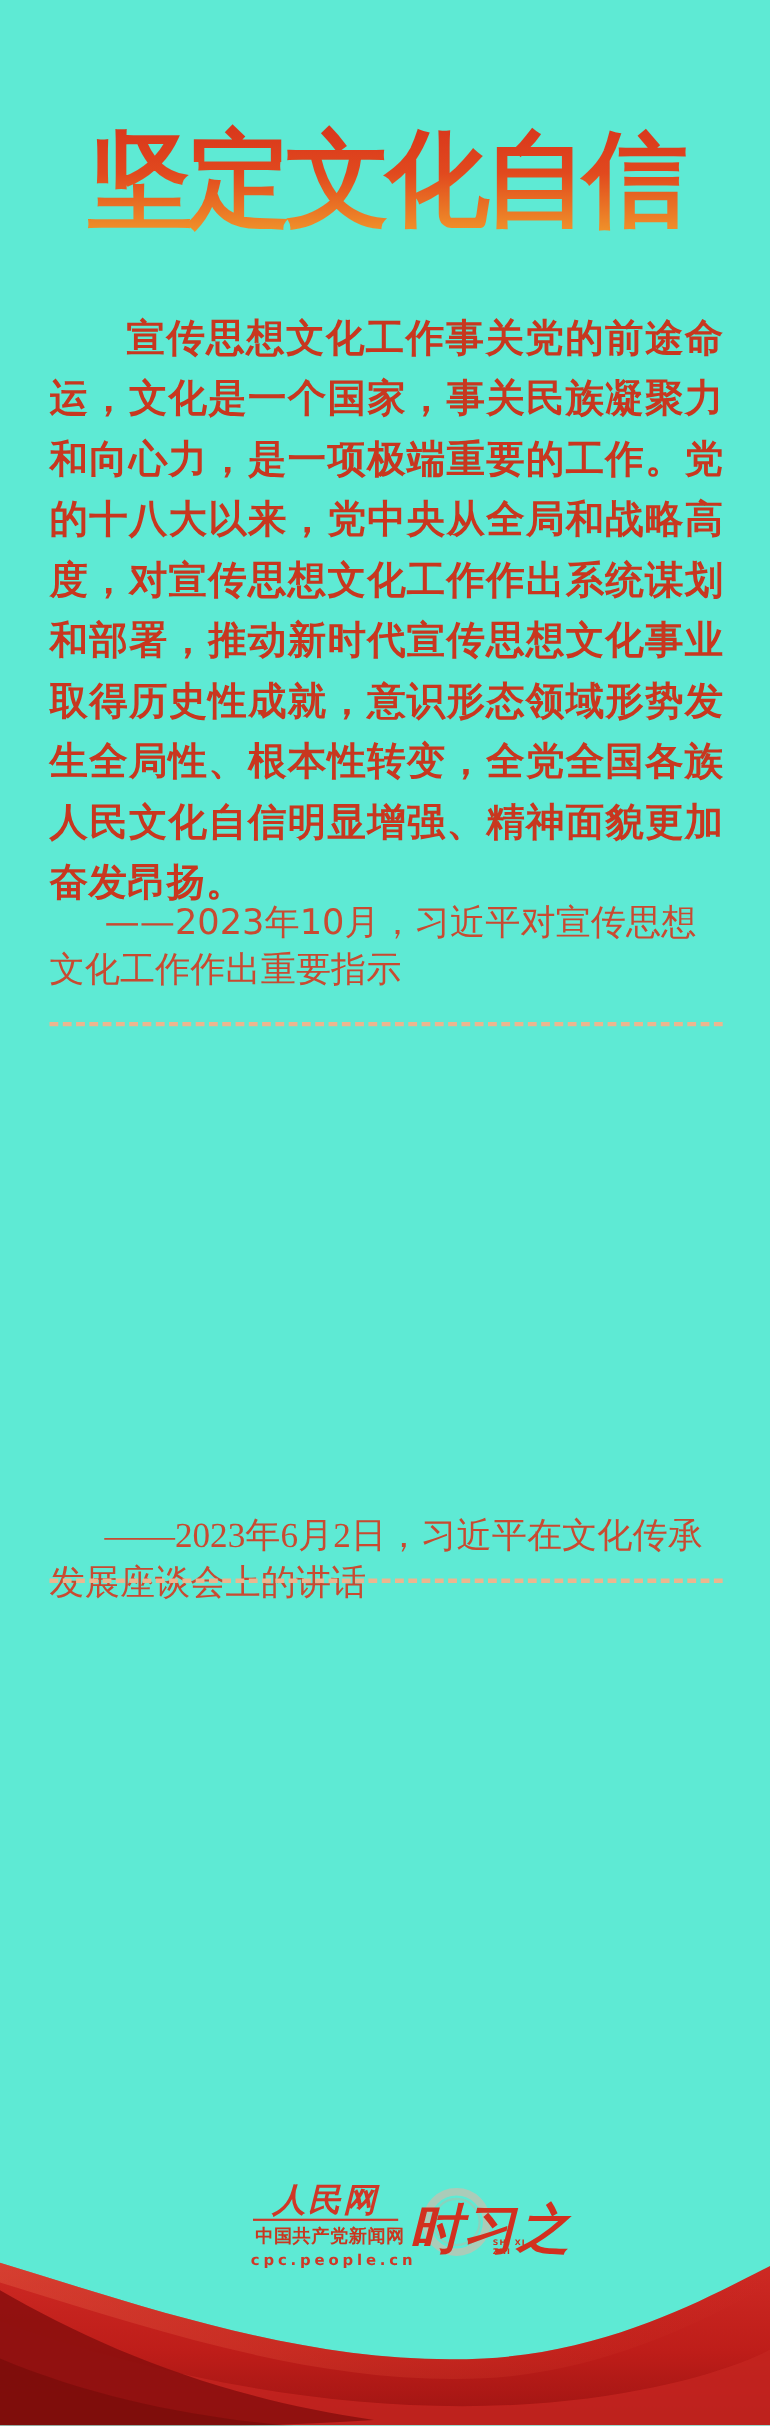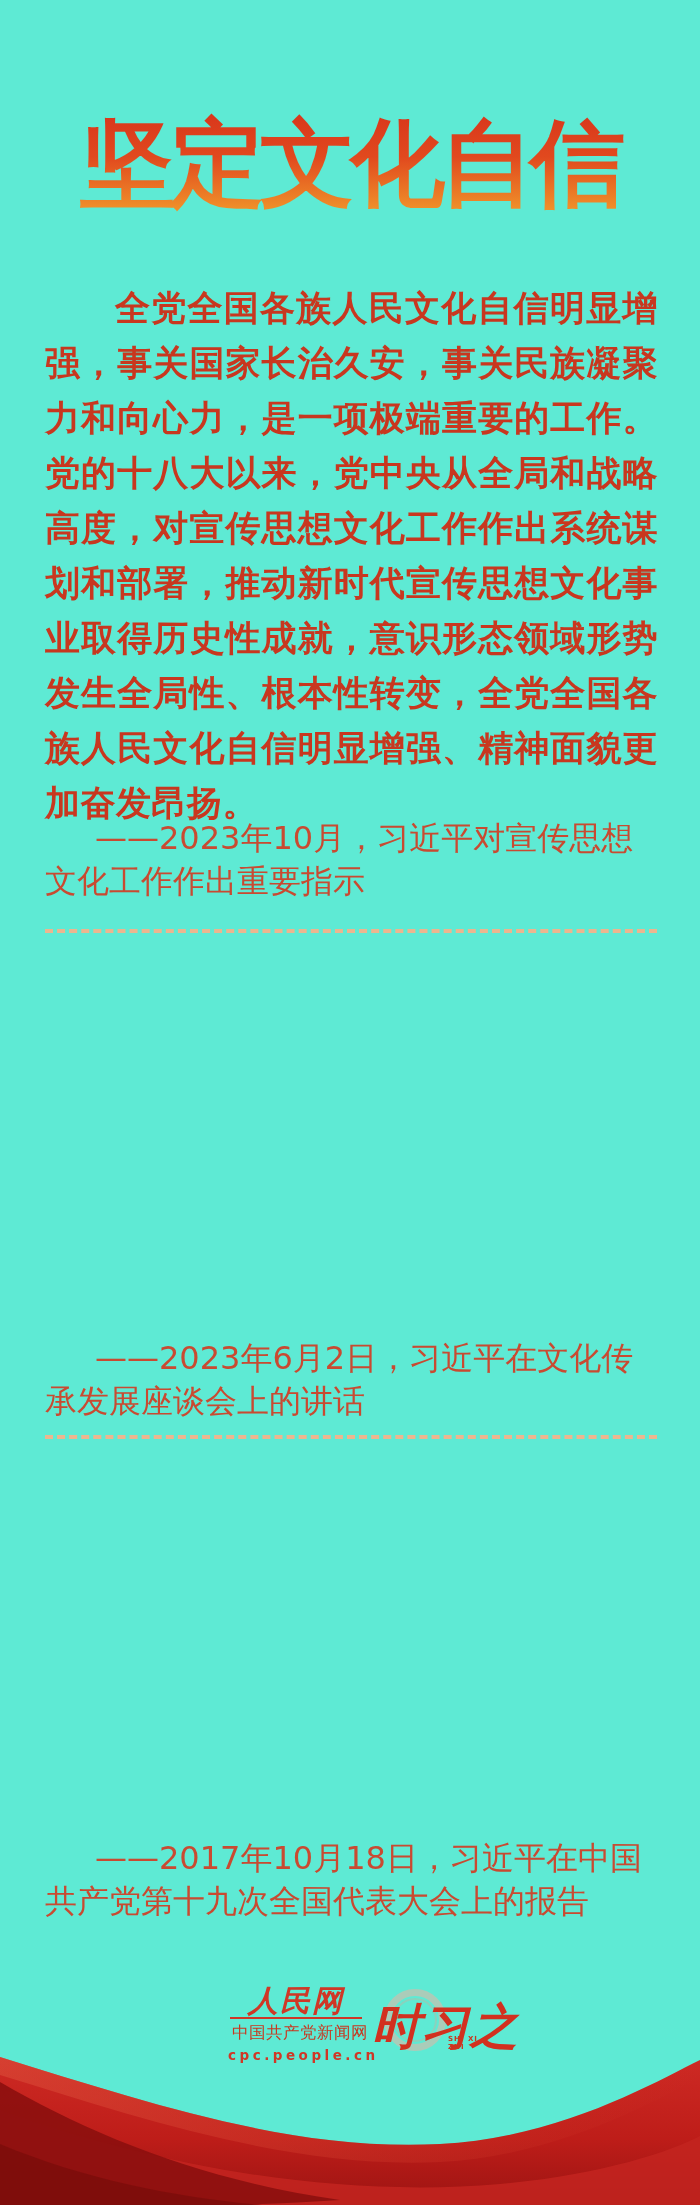--- a/index.html
+++ b/index.html
@@ -33,40 +33,40 @@
   .para-1{top:281px;}
   .para-2{top:977px;}
   .para-3{top:1483px;}
   
   .attribution{
     position:absolute;left:45px;width:600px;margin:0;
     font-size:32px;font-weight:400;color:#C94A31;
     line-height:43px;text-indent:50px;text-align:left;
   }
   .attr-1{top:817px;}
-  .attr-2{top:1337px;}
+  .attr-2{top:1374px;font-family:Liberation Serif, serif;}
   .attr-3{top:1837px;}
   
   .separator{
     position:absolute;left:45px;width:612px;height:0;margin:0;border:none;
     border-top:4px dashed #ECB68F;
   }
   .sep-1{top:929px;}
   .sep-2{top:1435px;}
   
   .footer{position:absolute;top:1985px;left:0;width:604px;height:80px;}
   .rmw-logo{position:absolute;left:228px;top:0;width:136px;text-align:center;}
   .rmw-script{
     position:relative;z-index:2;margin:0;
     font-family:"DejaVu Serif",serif;font-style:italic;font-weight:bold;
     font-size:30px;line-height:32px;color:#D03726;letter-spacing:2px;
   }
   .rmw-rule{position:relative;height:2px;background:#D03726;margin:0 2px 3px 2px;}
   .rmw-site{
-    margin:4px;font-size:16.5px;font-weight:normal;color:#C9371F;
+    margin:4px;font-size:16.5px;font-weight:bold;color:#C9371F;
     letter-spacing:0.5px;line-height:20px;white-space:nowrap;
   }
   .rmw-url{
     margin:1px 0 0 0;font-size:13.5px;font-weight:bold;color:#D03726;
     letter-spacing:3.5px;line-height:16px;white-space:nowrap;
   }
   .sxz-logo{position:absolute;left:372px;top:2px;width:110px;height:72px;}
   .sxz-ring{
     position:absolute;left:12px;top:2px;width:62px;height:62px;
     border:7px solid #E9B4A4;border-radius:50%;opacity:0.55;
@@ -88,30 +88,29 @@
   
   .wave{position:absolute;left:0;top:2048px;width:700px;height:157px;}
 </style>
 </head>
 <body>
 
 <div class="poster">
 
   <h1 class="title">坚定文化自信</h1>
 
-  <p class="para para-1">全党全国各族人民文化自信明显增强，事关国家长治久安，事关民族凝聚力和向心力，是一项极端重要的工作。党的十八大以来，党中央从全局和战略高度，对宣传思想文化工作作出系统谋划和部署，推动新时代宣传思想文化事业取得历史性成就，意识形态领域形势发生全局性、根本性转变，全党全国各族人民文化自信明显增强、精神面貌更加奋发昂扬。</p>
+  <p class="para para-1">宣传思想文化工作事关党的前途命运，文化是一个国家，事关民族凝聚力和向心力，是一项极端重要的工作。党的十八大以来，党中央从全局和战略高度，对宣传思想文化工作作出系统谋划和部署，推动新时代宣传思想文化事业取得历史性成就，意识形态领域形势发生全局性、根本性转变，全党全国各族人民文化自信明显增强、精神面貌更加奋发昂扬。</p>
   <p class="attribution attr-1">——2023年10月，习近平对宣传思想文化工作作出重要指示</p>
 
   <hr class="separator sep-1">
 
   <p class="attribution attr-2">——2023年6月2日，习近平在文化传承发展座谈会上的讲话</p>
 
   <hr class="separator sep-2">
 
-  <p class="attribution attr-3">——2017年10月18日，习近平在中国共产党第十九次全国代表大会上的报告</p>
 
   <div class="footer">
     <div class="rmw-logo">
       <p class="rmw-script">人民网</p>
       <div class="rmw-rule"></div>
       <p class="rmw-site">中国共产党新闻网</p>
       <p class="rmw-url">cpc.people.cn</p>
     </div>
     <div class="sxz-logo">
       <div class="sxz-ring"></div>

